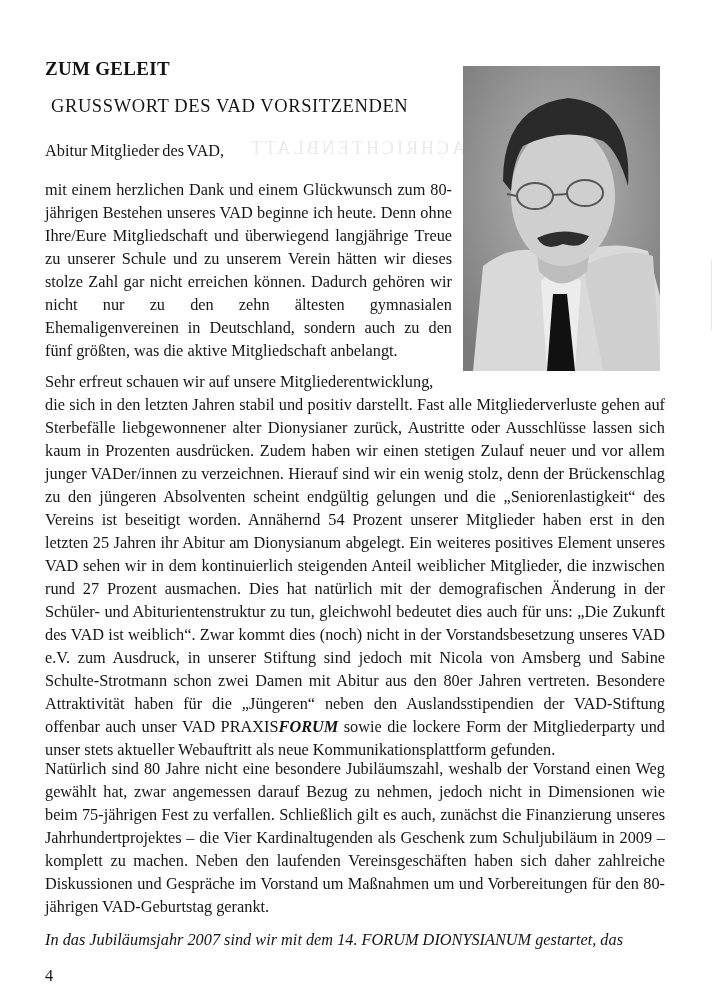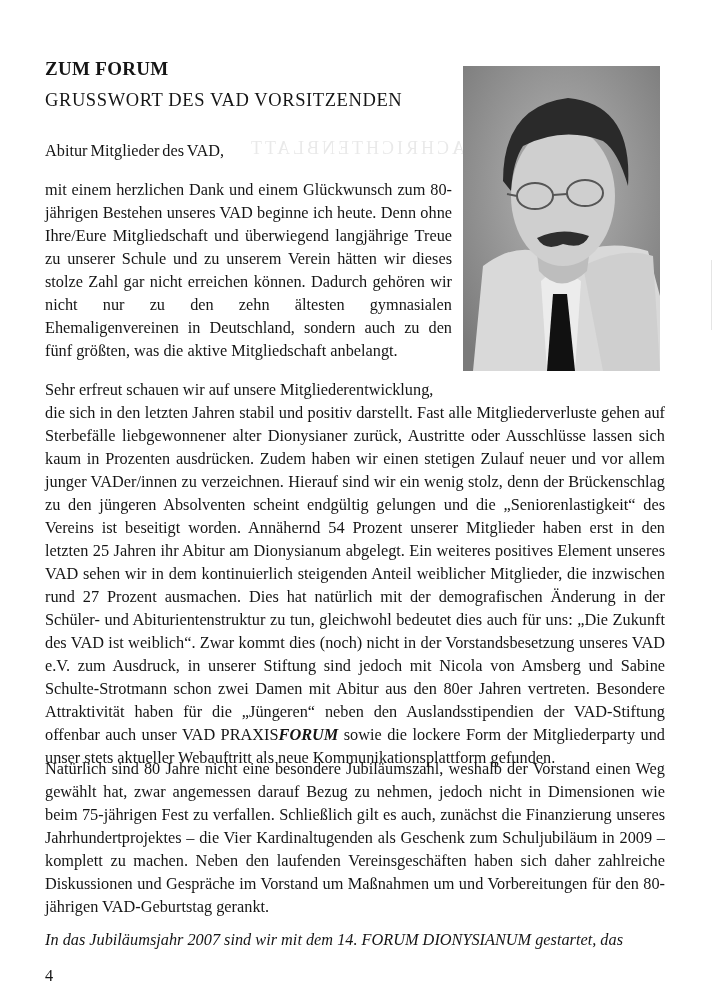--- a/index.html
+++ b/index.html
@@ -2,44 +2,44 @@
 <html><head>
 <meta charset="utf-8">
 <style>
   html, body { margin:0; padding:0; background:#ffffff; }
   body { width:715px; height:1000px; position:relative; overflow:hidden;
          font-family:"Liberation Serif","DejaVu Serif",serif; color:#151515; }
   .page { position:absolute; left:0; top:0; width:715px; height:1000px; }
   .h1 { position:absolute; left:45px; top:58px; font-size:19px; font-weight:bold;
         letter-spacing:0.3px; margin:0; }
   .h2 { position:absolute; left:45px; top:90px; font-size:18.5px; font-weight:normal;
-        letter-spacing:0.6px; margin:0; }
+        letter-spacing:0.6px; margin:6px; }
   .salutation { position:absolute; left:45px; top:141px; font-size:16.3px; margin:0; word-spacing:-1px; }
   .bleed { position:absolute; left:248px; top:138px; font-size:18px; color:#d8d8d8;
            letter-spacing:3px; transform:scaleX(-1); opacity:0.55; }
   .p { margin:0; font-size:16.3px; line-height:23px; text-align:justify; }
   .narrow { position:absolute; left:45px; top:178px; width:407px; }
   .full { position:absolute; left:45px; width:620px; }
-  .p1-wrap { position:absolute; left:45px; top:378px; width:620px; }
+  .p1-wrap { position:absolute; left:45px; top:370px; width:620px; }
   .p1-first { display:block; width:407px; }
   .p2 { top:757px; }
   .p3 { top:928px;font-style:italic; }
   .photo { position:absolute; left:463px; top:66px; width:197px; height:305px;
            background:linear-gradient(160deg,#8a8a8a 0%,#a4a4a4 40%,#7d7d7d 100%);
            overflow:hidden; }
   .page-num { position:absolute; left:45px; top:966px; font-size:16.3px; }
   .edge-mark { position:absolute; left:711px; top:260px; width:1px; height:70px; background:#e5e5e5; }
   em.forum { font-weight:bold; font-style:italic; }
 </style>
 </head>
 <body>
 
 <div class="page">
 
-  <h1 class="h1">ZUM FORUM</h1>
+  <h1 class="h1">ZUM GELEIT</h1>
   <h2 class="h2">GRUSSWORT DES VAD VORSITZENDEN</h2>
 
   <div class="bleed">NACHRICHTENBLATT</div>
 
   <p class="salutation">Abitur Mitglieder des VAD,</p>
 
   <p class="p narrow">mit einem herzlichen Dank und einem Glückwunsch zum 80-jährigen Bestehen unseres VAD beginne ich heute. Denn ohne Ihre/Eure Mitgliedschaft und überwiegend langjährige Treue zu unserer Schule und zu unserem Verein hätten wir dieses stolze Zahl gar nicht erreichen können. Dadurch gehören wir nicht nur zu den zehn ältesten gymnasialen Ehemaligenvereinen in Deutschland, sondern auch zu den fünf größten, was die aktive Mitgliedschaft anbelangt.</p>
 
   <div class="photo">
     <svg width="197" height="305" viewBox="0 0 197 305">

